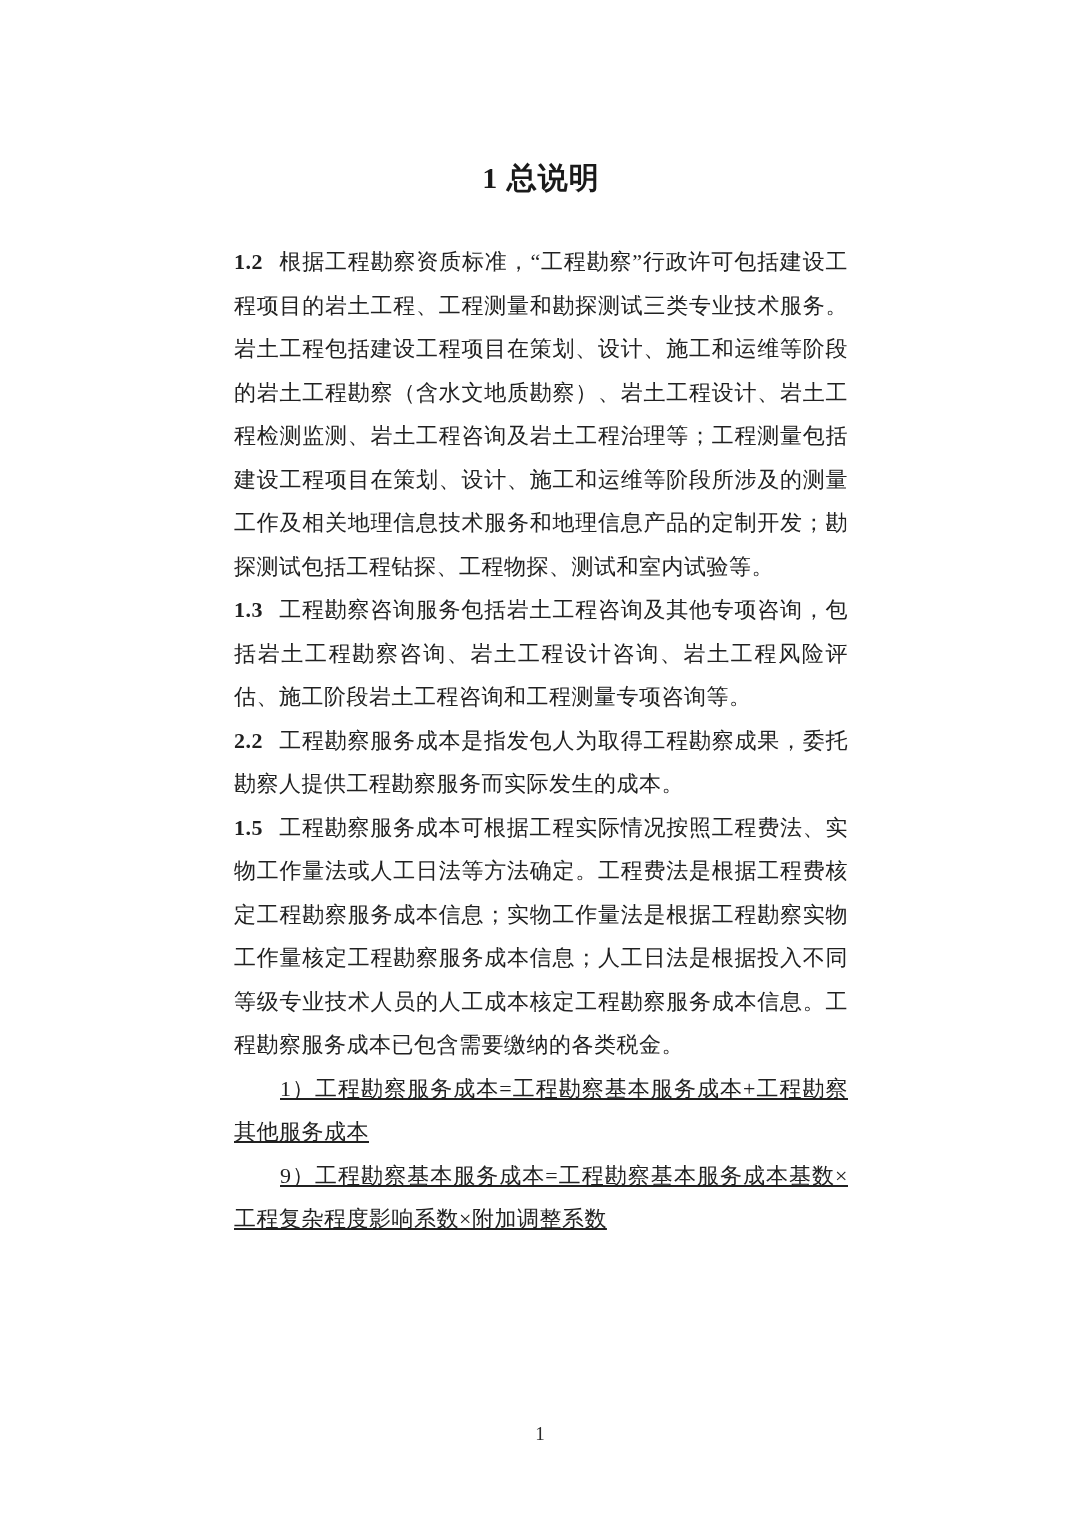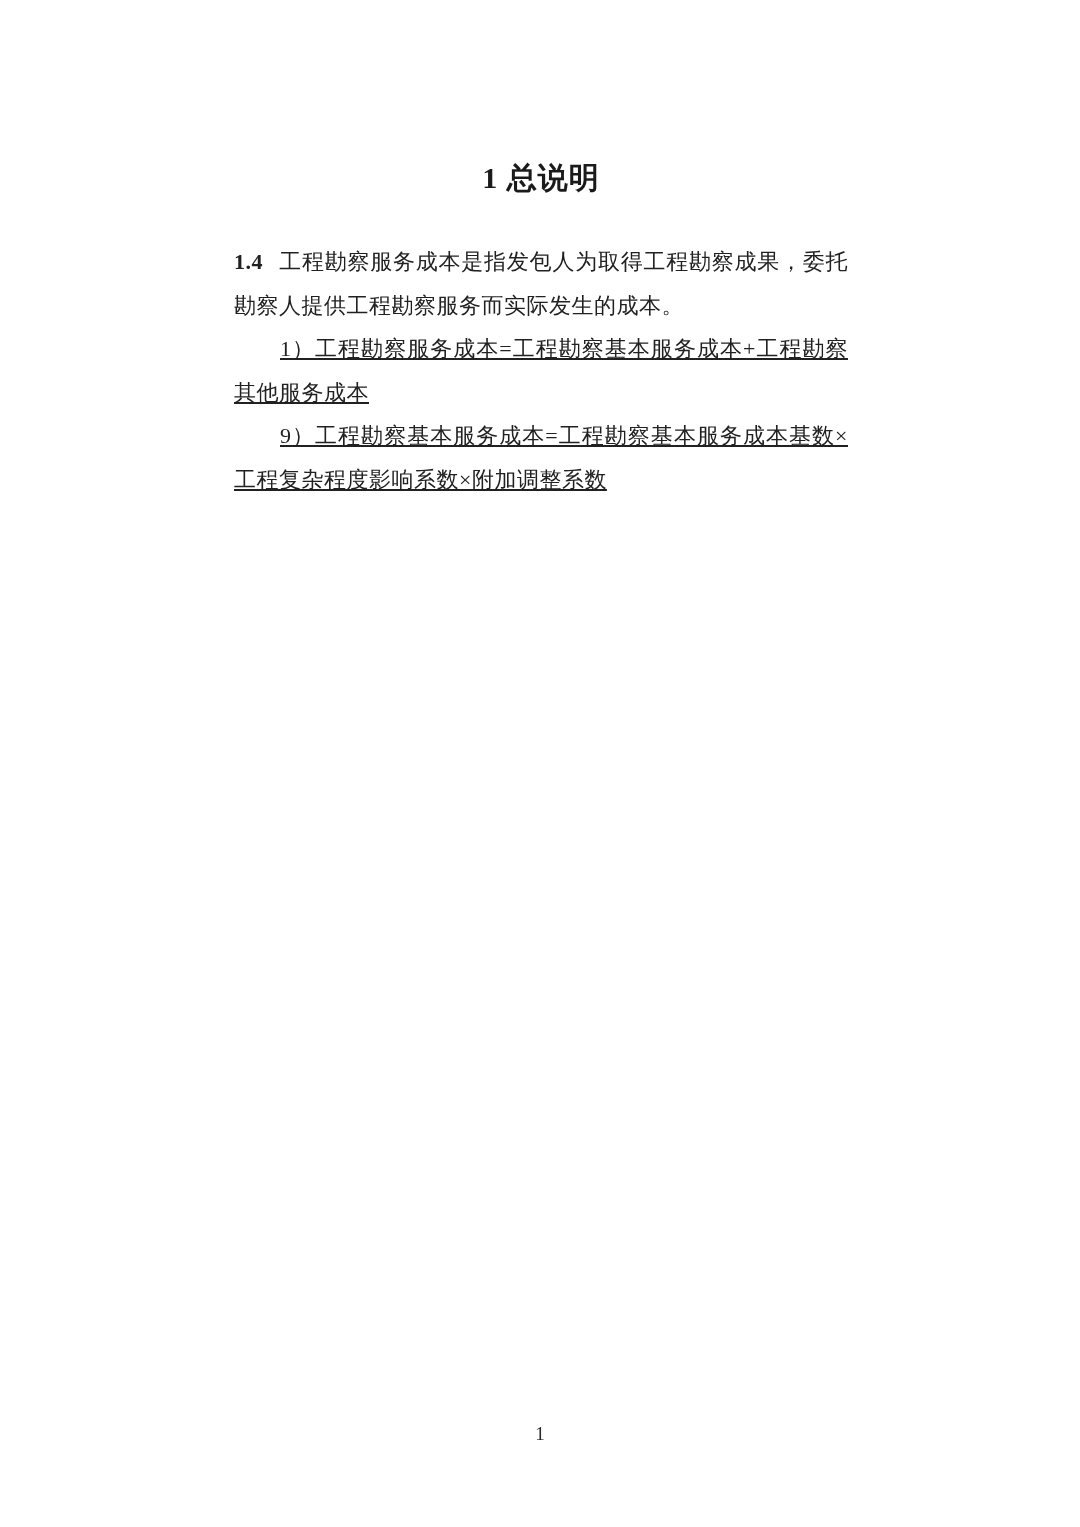--- a/index.html
+++ b/index.html
@@ -58,24 +58,27 @@
 </head>
 <body>
 
 <div class="page">
 
   <h1 class="doc-title">1 总说明</h1>
 
   <div>
 
 
+    <p class="para"><span class="sec-num">1.2</span><span>根据工程勘察资质标准，“工程勘察”行政许可包括建设工程项目的岩土工程、工程测量和勘探测试三类专业技术服务。岩土工程包括建设工程项目在策划、设计、施工和运维等阶段的岩土工程勘察（含水文地质勘察）、岩土工程设计、岩土工程检测监测、岩土工程咨询及岩土工程治理等；工程测量包括建设工程项目在策划、设计、施工和运维等阶段所涉及的测量工作及相关地理信息技术服务和地理信息产品的定制开发；勘探测试包括工程钻探、工程物探、测试和室内试验等。</span></p>
 
+    <p class="para"><span class="sec-num">1.3</span><span>工程勘察咨询服务包括岩土工程咨询及其他专项咨询，包括岩土工程勘察咨询、岩土工程设计咨询、岩土工程风险评估、施工阶段岩土工程咨询和工程测量专项咨询等。</span></p>
 
-    <p class="para"><span class="sec-num">1.4</span><span>工程勘察服务成本是指发包人为取得工程勘察成果，委托勘察人提供工程勘察服务而实际发生的成本。</span></p>
+    <p class="para"><span class="sec-num">2.2</span><span>工程勘察服务成本是指发包人为取得工程勘察成果，委托勘察人提供工程勘察服务而实际发生的成本。</span></p>
 
+    <p class="para"><span class="sec-num">1.5</span><span>工程勘察服务成本可根据工程实际情况按照工程费法、实物工作量法或人工日法等方法确定。工程费法是根据工程费核定工程勘察服务成本信息；实物工作量法是根据工程勘察实物工作量核定工程勘察服务成本信息；人工日法是根据投入不同等级专业技术人员的人工成本核定工程勘察服务成本信息。工程勘察服务成本已包含需要缴纳的各类税金。</span></p>
 
 
     <p class="para formula">1）工程勘察服务成本=工程勘察基本服务成本+工程勘察其他服务成本</p>
 
     <p class="para formula">9）工程勘察基本服务成本=工程勘察基本服务成本基数×工程复杂程度影响系数×附加调整系数</p>
 
   </div>
 
   <div class="page-footer">1</div>
 

